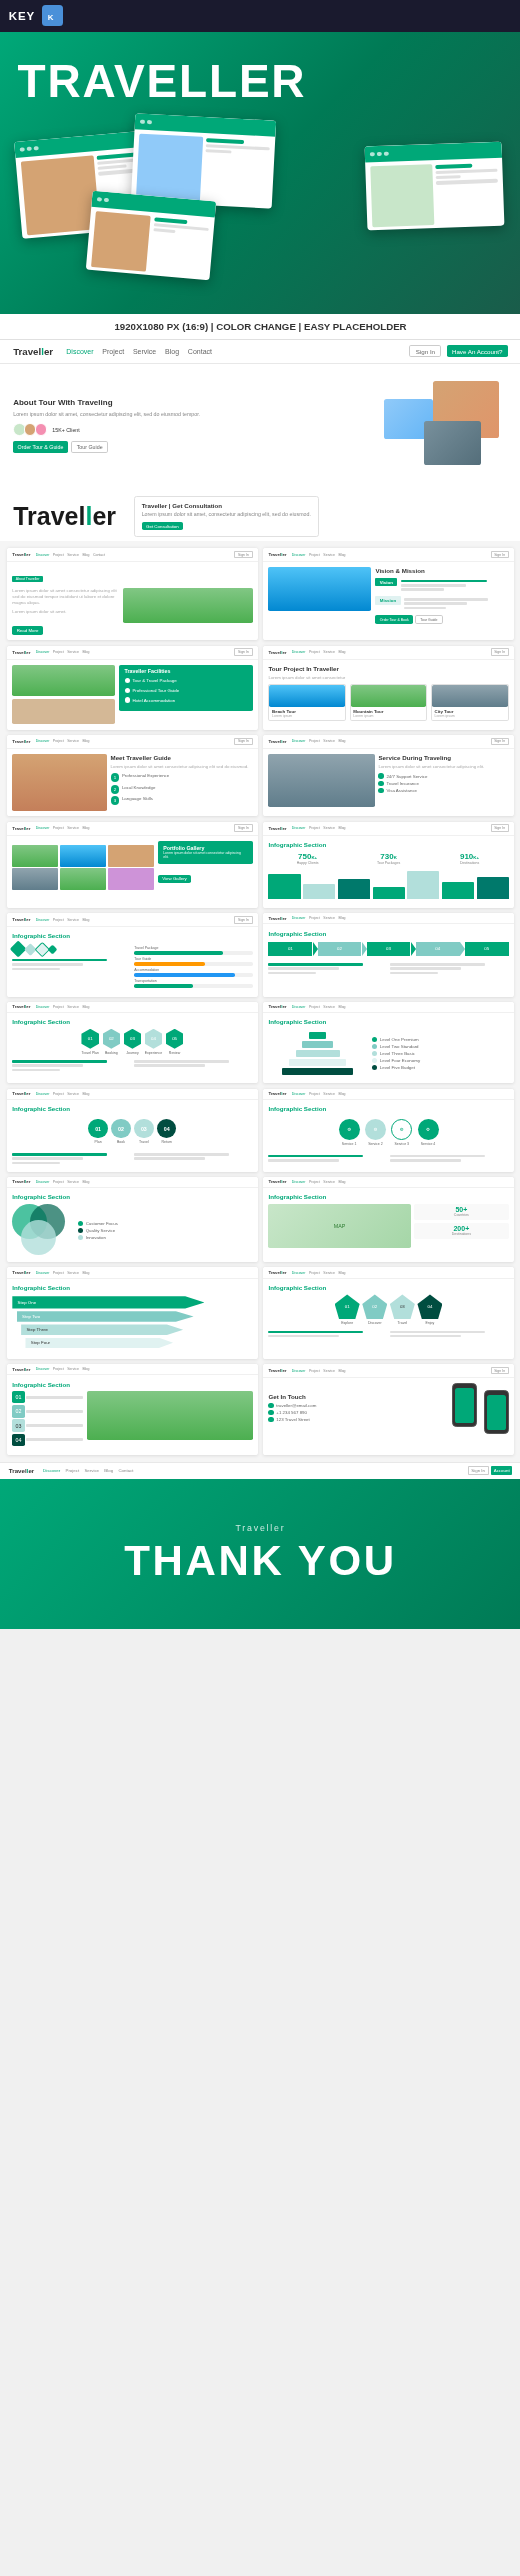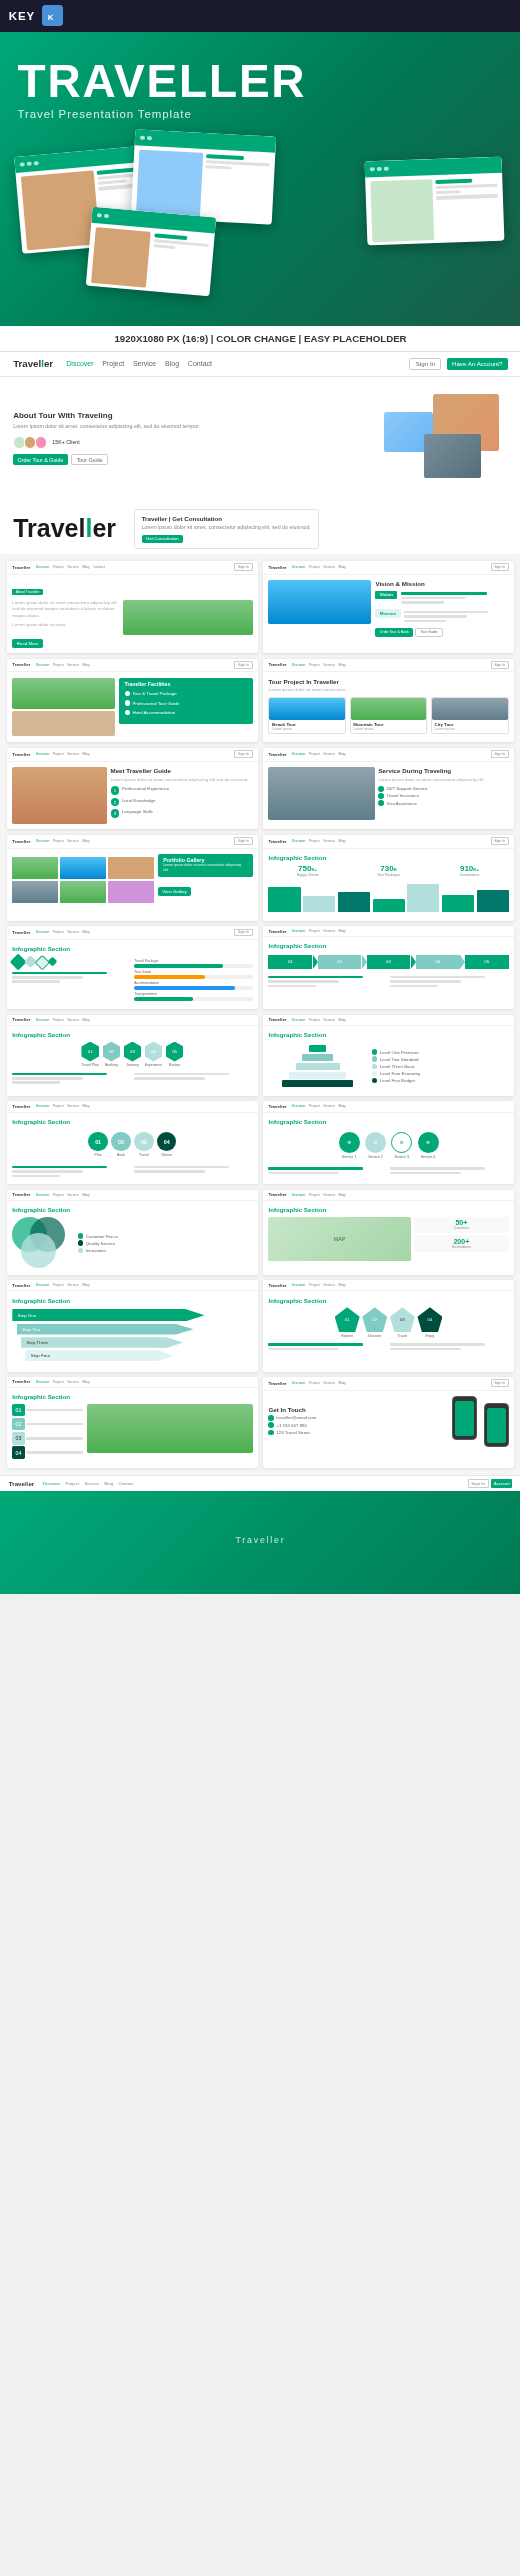--- a/index.html
+++ b/index.html
@@ -572,21 +572,20 @@
   <div class="top-bar-icon">
     <svg viewBox="0 0 16 16" fill="none">
       <rect width="16" height="16" rx="2" fill="#4a90d9"></rect>
       <text x="2" y="12" font-size="9" fill="white" font-weight="bold">K</text>
     </svg>
   </div>
 </div>
 
 <div class="hero">
   <div class="hero-title">TRAVELLER</div>
-  <div class="hero-subtitle">Travel Presentation Template</div>
   <div class="hero-slides">
     <div class="mini-slide slide-1">
       <div class="mini-slide-header">
           <div class="mini-dot"></div>
           <div class="mini-dot"></div>
           <div class="mini-dot"></div>
         </div>
       <div class="mini-slide-content">
         <div class="mini-img-placeholder tan"></div>
         <div class="mini-text-col">
@@ -1552,14 +1551,15 @@
     <span style="font-size:4.4px;color:#888;">Contact</span>
   </div>
   <div style="display:flex;gap:2.6px;">
     <button style="font-size:4.4px;padding:0.9px 2.6px;border-radius:0.9px;border:0.9px solid #ccc;background:transparent;color:#888;">Sign In</button>
     <button style="font-size:4.4px;padding:0.9px 2.6px;border-radius:0.9px;border:none;background:#00a878;color:white;">Account</button>
   </div>
 </div>
 
 <div class="thank-you">
   <div class="thank-you-sub">Traveller</div>
+  <div class="thank-you-title">THANK YOU</div>
 </div>
 
 
 </body></html>

